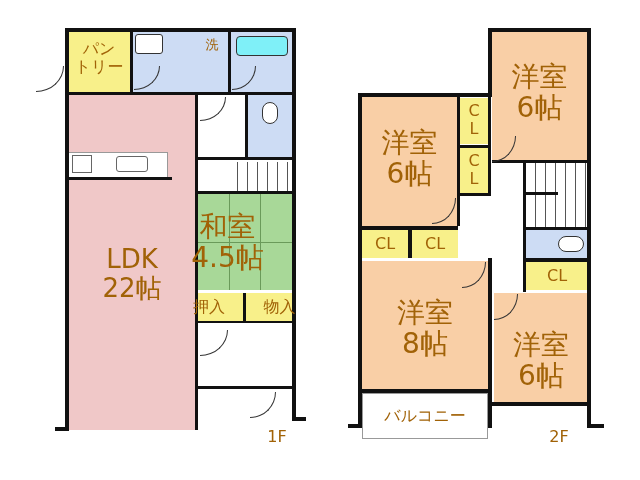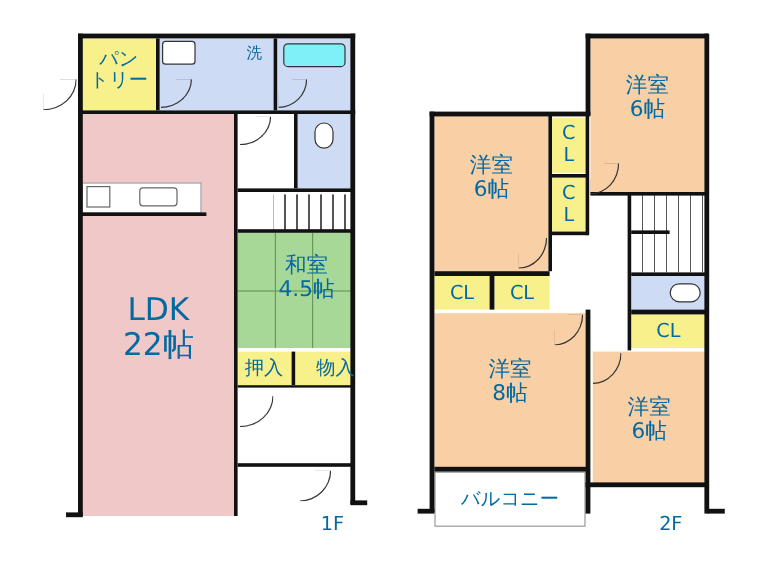--- a/index.html
+++ b/index.html
@@ -1,21 +1,21 @@
 <!DOCTYPE html>
 <html><head>
 <meta charset="utf-8">
 <style>
   html,body{margin:0;padding:0;background:#fff;}
   body{width:640px;height:480px;position:relative;overflow:hidden;font-family:"DejaVu Sans",sans-serif;}
   .r{position:absolute;box-sizing:border-box;}
   .w{position:absolute;background:#111;}
-  .lbl{position:absolute;color:#0369a1;text-align:center;line-height:1.1;white-space:pre-line;}
+  .lbl{position:absolute;color:#a16207;text-align:center;line-height:1.1;white-space:pre-line;}
   .big{font-size:26px;}
-  .mid{font-size:18px;}
+  .mid{font-size:28px;}
   .sm{font-size:16px;}
   .yel{background:#f8f08a;}
   .pink{background:#f0c8c8;}
   .blue{background:#cddcf4;}
   .green{background:#a8d898;}
   .orange{background:#f9cfa6;}
   .white{background:#fff;}
   .tub{background:#7ff0f8;border:1px solid #333;border-radius:4px;}
   .door{position:absolute;border:1px solid #333;border-radius:0 0 100% 0;border-top:none;border-left:none;box-sizing:border-box;}
   .stairs{background:repeating-linear-gradient(90deg,#fff 0,#fff 9px,#555 9px,#555 10px);}
@@ -65,23 +65,23 @@
   <div class="door" style="left:232px;top:66px;width:24px;height:24px;"></div>
   <div class="door" style="left:200px;top:97px;width:26px;height:24px;"></div>
   <div class="door" style="left:200px;top:330px;width:28px;height:26px;"></div>
   <div class="door" style="left:250px;top:392px;width:26px;height:26px;"></div>
 
   <div class="lbl sm" style="left:68px;top:40px;width:62px;">パン
 トリー</div>
   <div class="lbl" style="left:200px;top:38px;width:24px;font-size:13px;">洗</div>
   <div class="lbl big" style="left:68px;top:245px;width:128px;">LDK
 22帖</div>
-  <div class="lbl mid" style="left:208px;top:212px;width:95px;">和室
+  <div class="lbl mid" style="left:180px;top:212px;width:95px;">和室
 4.5帖</div>
-  <div class="lbl sm" style="left:196px;top:298px;width:48px;">押入</div>
+  <div class="lbl sm" style="left:185px;top:298px;width:48px;">押入</div>
   <div class="lbl sm" style="left:256px;top:298px;width:47px;">物入</div>
   <div class="lbl sm" style="left:262px;top:428px;width:30px;">1F</div>
 </div>
 
 <div>
   <div class="r orange" style="left:492px;top:30px;width:95px;height:130px;"></div>
   <div class="r orange" style="left:362px;top:96px;width:95px;height:130px;"></div>
   <div class="r yel" style="left:460px;top:98px;width:28px;height:46px;"></div>
   <div class="r yel" style="left:460px;top:148px;width:28px;height:46px;"></div>
   <div class="r yel" style="left:362px;top:230px;width:46px;height:28px;"></div>

